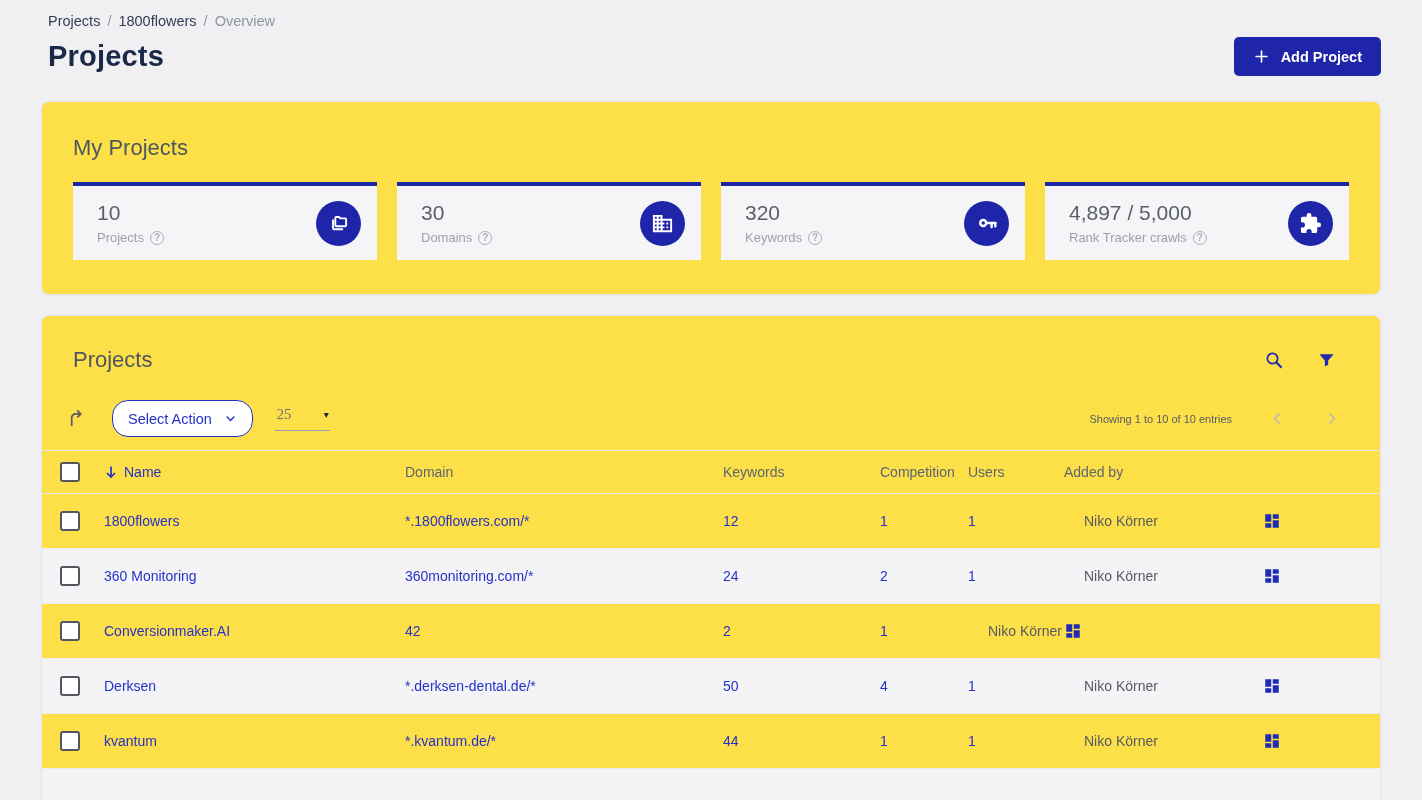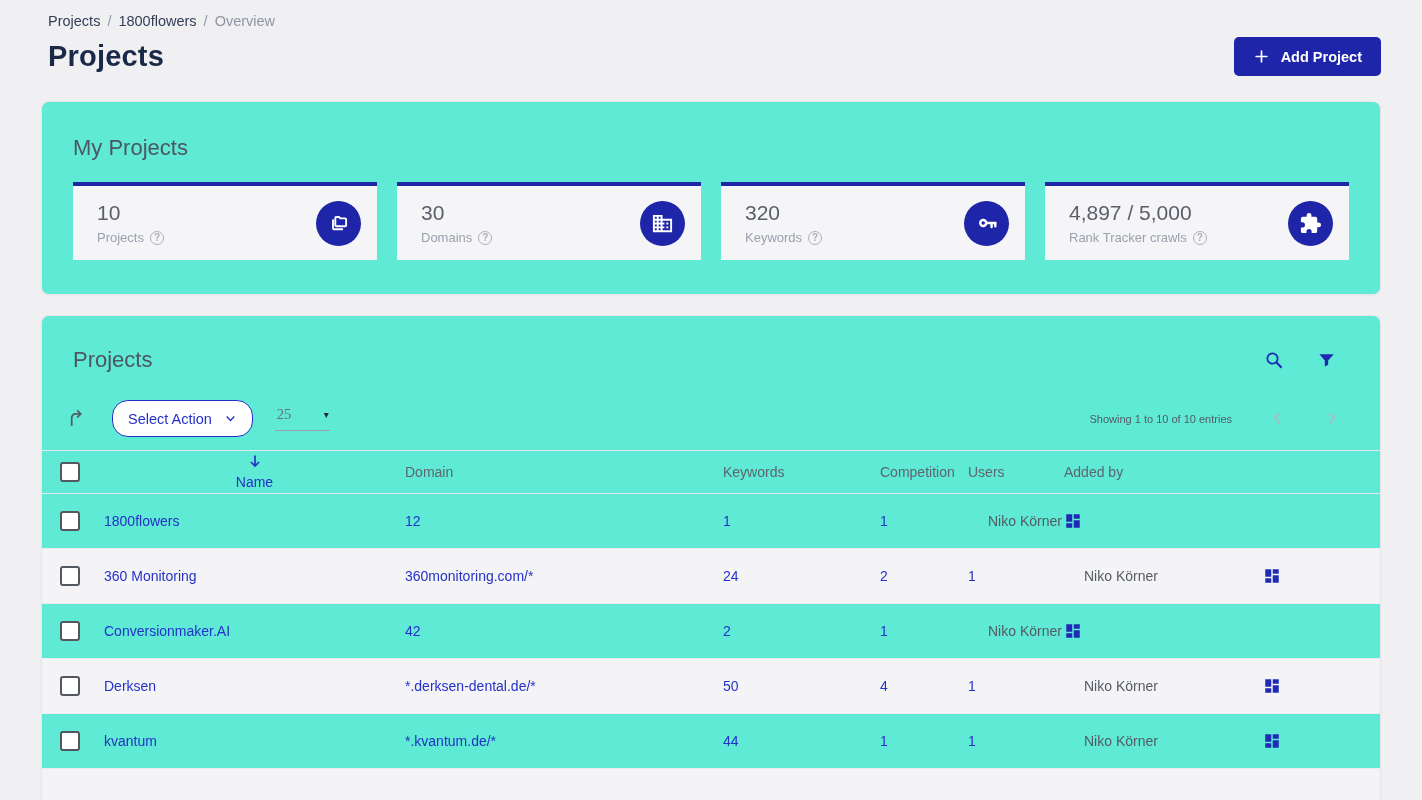--- a/index.html
+++ b/index.html
@@ -35,21 +35,21 @@
   .page-header{display:flex;justify-content:space-between;align-items:center;margin:8px 0 25px;}
   .page-title{margin-left:7px;font-size:29px;font-weight:600;color:var(--title-dark);letter-spacing:.2px;}
   .btn-primary{
     display:flex;align-items:center;gap:11px;
     background:var(--primary);color:#fff;border:none;cursor:pointer;
     font-family:inherit;font-size:14.5px;font-weight:600;
     padding:0 19px;height:39px;border-radius:5px;
   }
 
   
-  .card{background:#5eead4;border:1px solid var(--border);border-radius:8px;box-shadow:0 1px 2px rgba(20,20,40,.04);}
+  .card{background:#fde047;border:1px solid var(--border);border-radius:8px;box-shadow:0 1px 2px rgba(20,20,40,.04);}
   .card-title{font-size:22px;font-weight:400;color:#4e5661;}
 
   
   .stats-card{height:194px;padding:33px 31px 0;}
   .tiles{display:flex;gap:20px;margin-top:21px;}
   .tile{
     flex:1;height:78px;background:var(--tile-bg);
     border-top:4px solid var(--primary);
     display:flex;align-items:center;justify-content:space-between;
     padding:0 16px 0 24px;
@@ -92,21 +92,21 @@
 
   
   .table{margin-top:13px;}
   .tr{
     display:grid;
     grid-template-columns:62px 301px 318px 157px 88px 96px 199px 1fr;
     align-items:center;
   }
   .thead{height:44px;border-top:1px solid #e9e9ec;border-bottom:1px solid #e9e9ec;}
   .th{font-size:14px;color:var(--header-gray);}
-  .th--name{color:var(--accent);display:flex;align-items:center;gap:6px;flex-direction:column;}
+  .th--name{color:var(--accent);display:flex;align-items:center;gap:6px;}
   .cell-check{padding-left:18px;}
   .checkbox{
     width:20px;height:20px;border:2px solid #53575f;border-radius:3px;background:#fff;
     appearance:none;-webkit-appearance:none;cursor:pointer;display:block;
   }
   .row{height:55px;border-bottom:1px solid #ececef;font-size:14px;}
   .row:nth-child(even){background:var(--stripe);}
   .row a{color:var(--accent);text-decoration:none;}
   .cell-added{color:#555b64;margin-left:20px;}
   .row-action{background:none;border:none;cursor:pointer;padding:0;display:flex;}
@@ -284,20 +284,21 @@
         <div class="th">Added by</div>
         <div class="th"></div>
       </div>
 
       <div id="table-body">
   <div class="tr row">
     <div class="cell-check">
       <input type="checkbox" class="checkbox" style="">
     </div>
     <div><a href="#">1800flowers</a></div>
+    <div><a href="#">*.1800flowers.com/*</a></div>
     <div><a href="#">12</a></div>
     <div><a href="#">1</a></div>
     <div><a href="#">1</a></div>
     <div class="cell-added">Niko Körner</div>
     <div>
       <button class="row-action" aria-label="open dashboard">
         <svg width="18" height="18" viewBox="0 0 24 24" fill="#1f2bb5">
           <path d="M3 13h8V3H3v10zm0 8h8v-6H3v6zm10 0h8V11h-8v10zm0-18v6h8V3h-8z"></path>
         </svg>
       </button>

